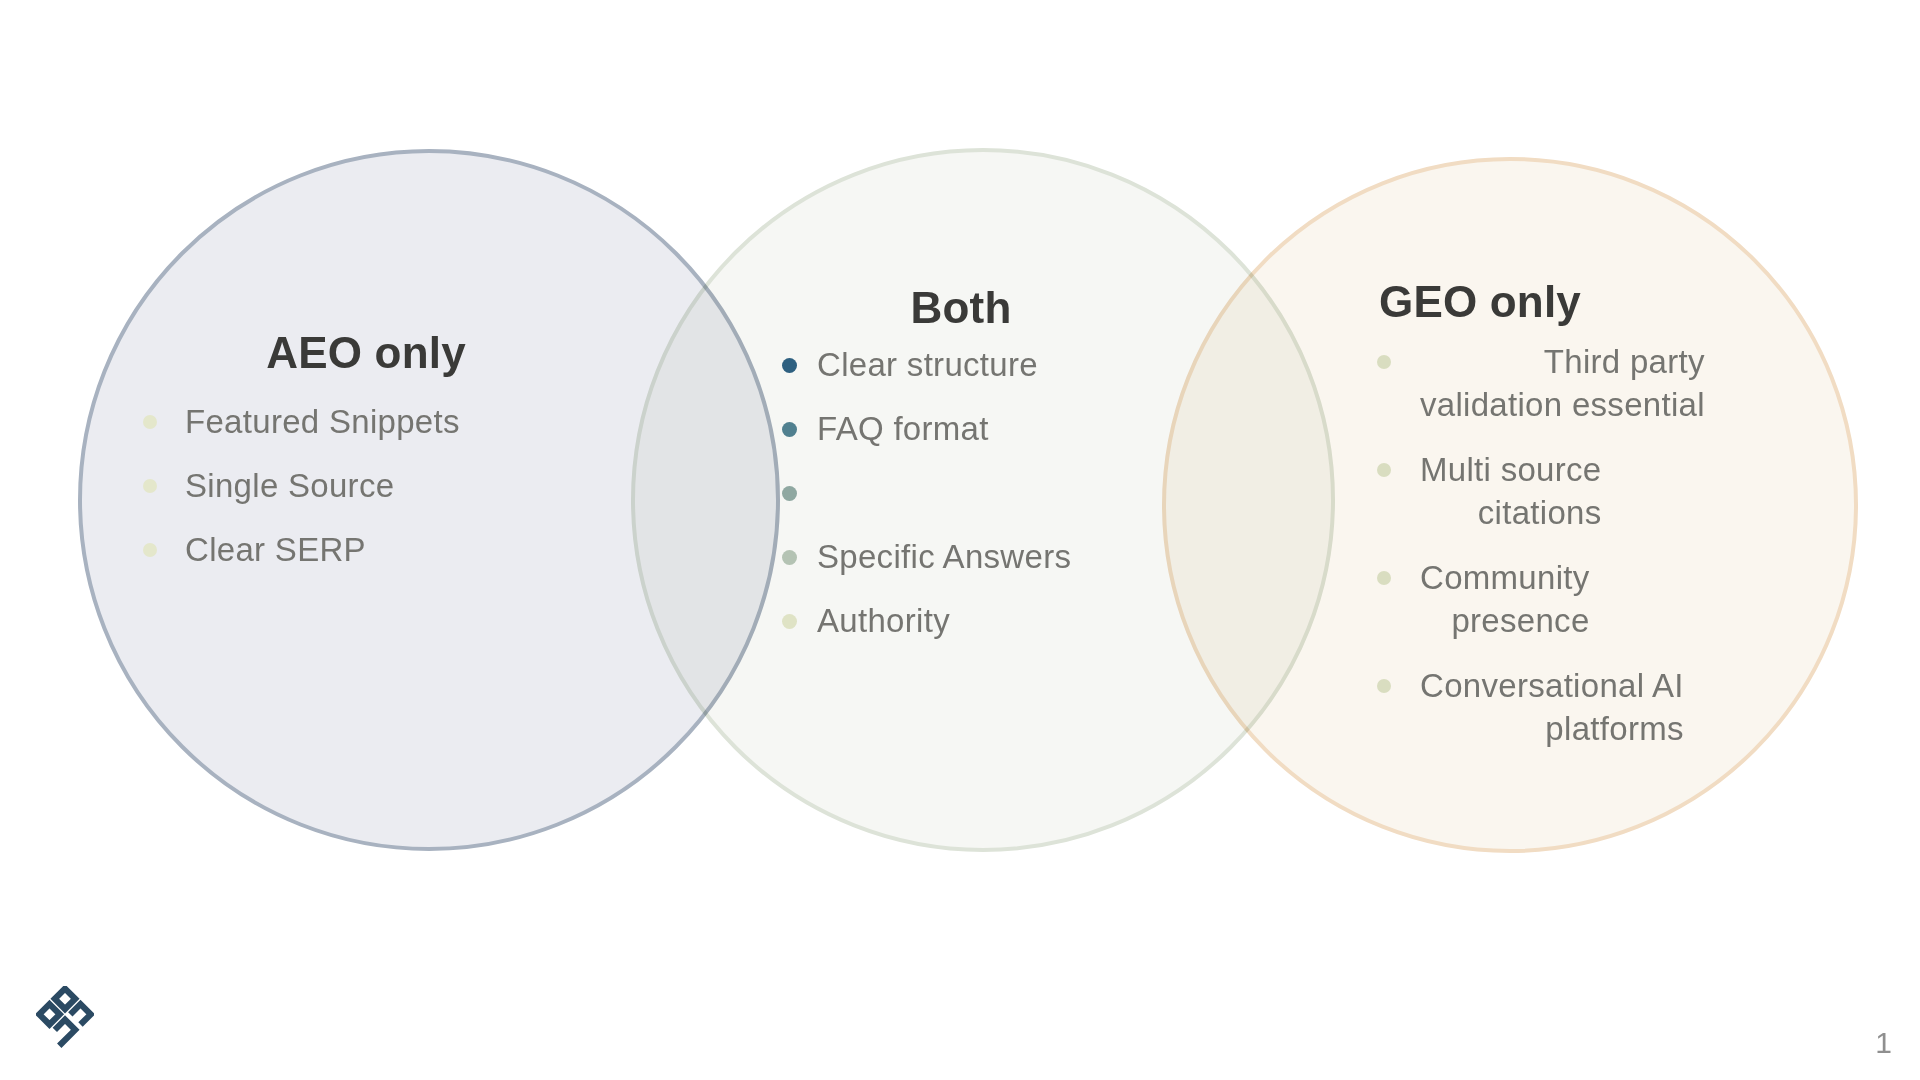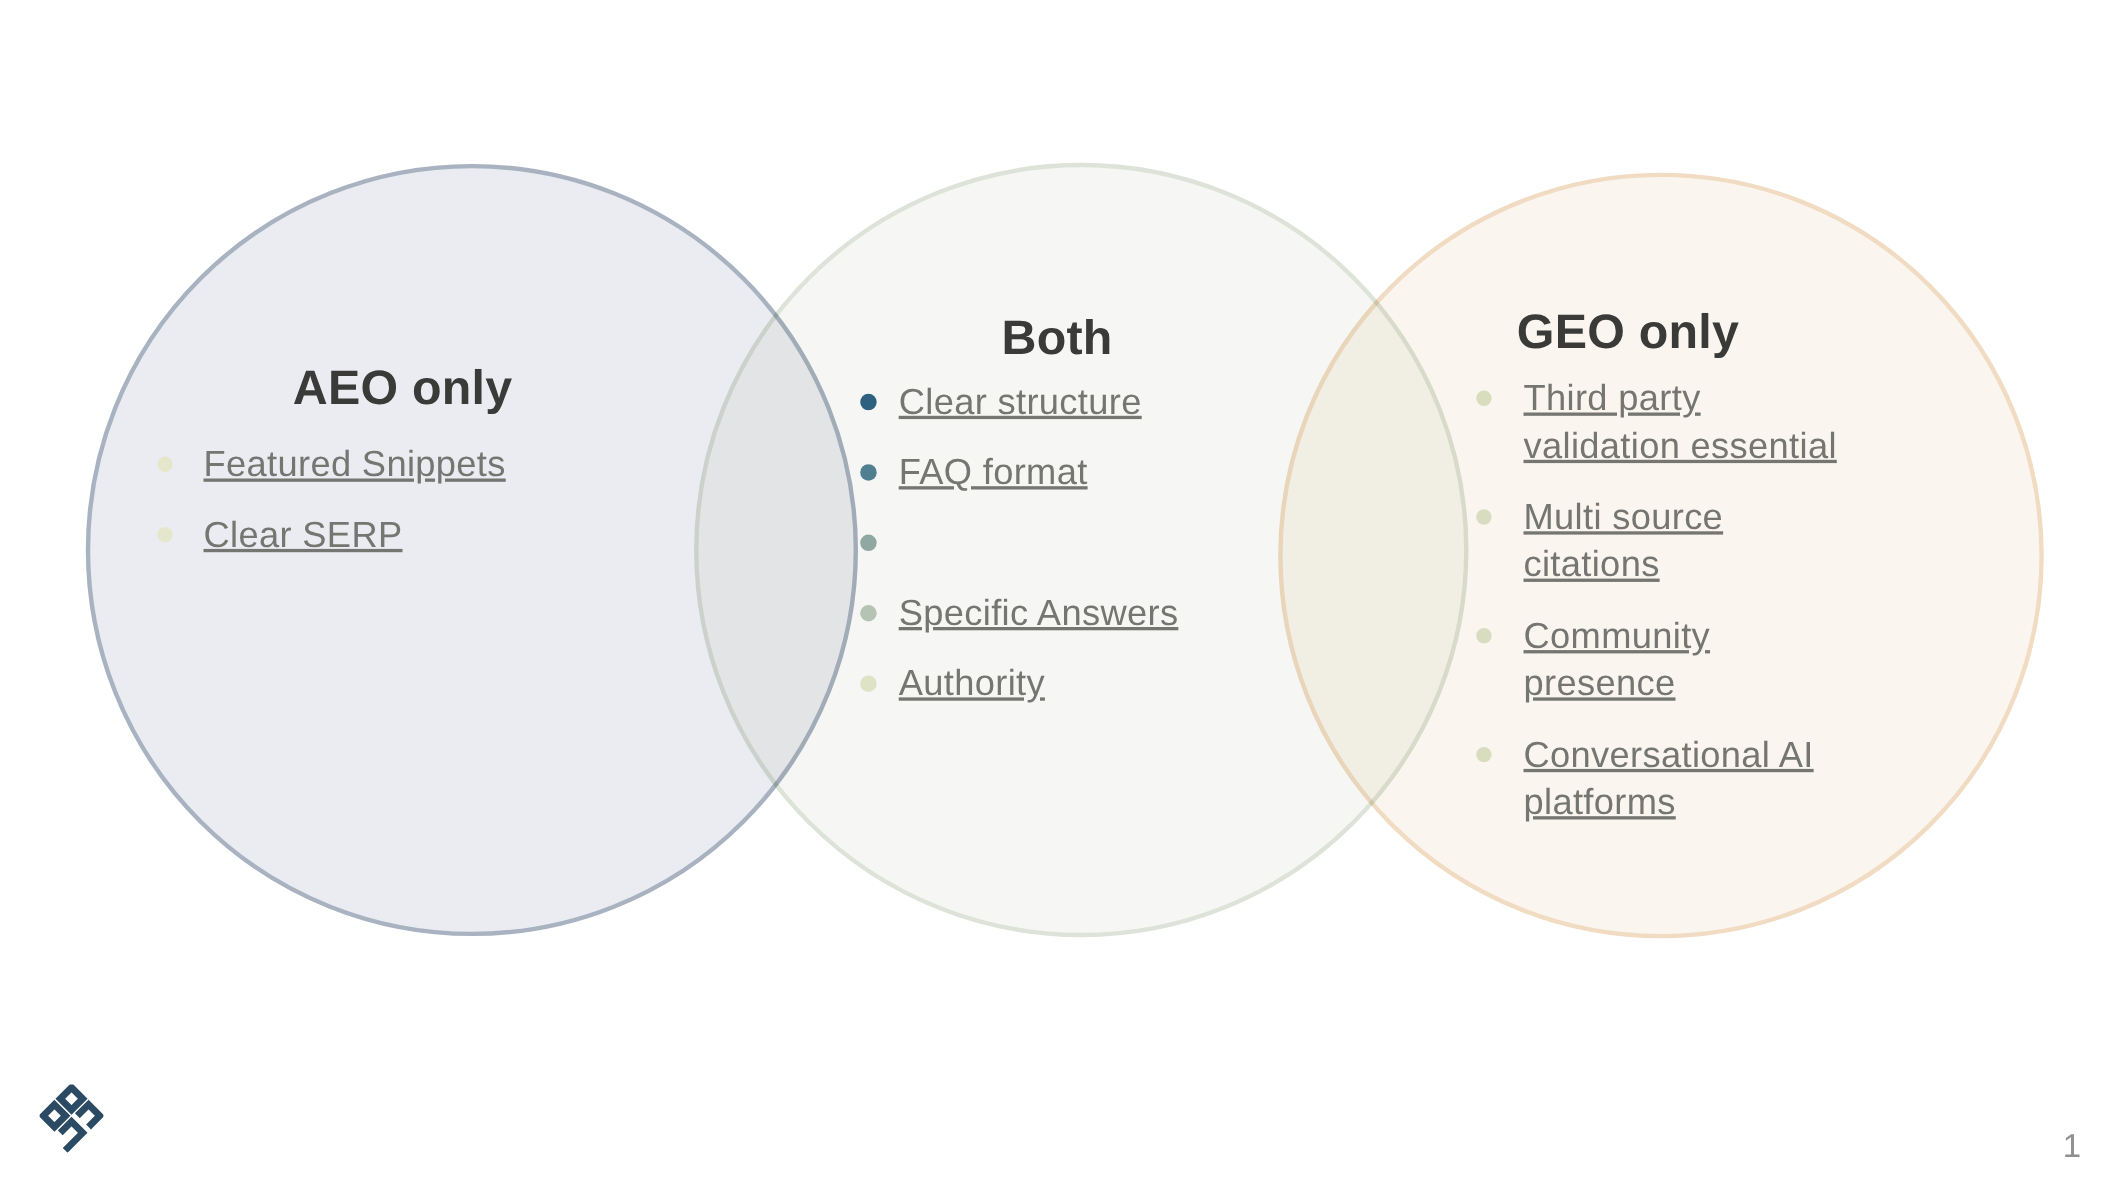--- a/index.html
+++ b/index.html
@@ -24,32 +24,31 @@
   .vtitle-left {left:156px; top:328px;}
   .vtitle-mid  {left:751px; top:283px;text-align:center;}
   .vtitle-right{left:1270px;top:277px;}
 
   ul.vlist{list-style:none;margin:0;padding:0;position:absolute;}
   .vlist li{display:flex;align-items:center;}
   .dot{border-radius:50%;flex:0 0 auto;}
   .itxt{
     font-size:33px;color:#757571;letter-spacing:0.3px;line-height:1.1;
     white-space:nowrap;
-    text-decoration:underline;
   }
 
   .vlist-left{left:143px;top:390px;}
   .vlist-left li{height:64px;}
   .vlist-left .dot{width:14px;height:14px;margin-right:28px;}
 
   .vlist-mid{left:782px;top:333px;}
   .vlist-mid li{height:64px;}
   .vlist-mid .dot{width:15px;height:15px;margin-right:20px;}
 
-  .vlist-right{left:1342px;top:340px;}
+  .vlist-right{left:1377px;top:340px;text-align:right;}
   .vlist-right li{align-items:flex-start;margin-bottom:22px;}
   .vlist-right .dot{width:14px;height:14px;margin-right:29px;margin-top:15px;}
   .vlist-right .itxt div{line-height:43px;}
 
   
   .logo{position:absolute;left:36px;top:986px;width:58px;height:62px;}
   .logo svg{display:block;width:100%;height:100%;}
 
   
   .page-num{
@@ -65,20 +64,24 @@
   <div>
     <div class="circle circle-left" style="background-color: rgb(235, 236, 241); border-color: rgb(168, 178, 192);"></div>
     <div class="circle circle-mid" style="background-color: rgb(246, 247, 244); border-color: rgb(221, 227, 216);"></div>
     <div class="circle circle-right" style="background-color: rgb(250, 246, 239); border-color: rgb(241, 220, 195);"></div>
 
     <div class="vtitle vtitle-left">AEO only</div>
     <ul class="vlist vlist-left">
       <li>
         <span class="dot" style="background-color: rgb(228, 231, 203);"></span>
         <span class="itxt">Featured Snippets</span>
+      </li>
+      <li>
+        <span class="dot" style="background-color: rgb(228, 231, 203);"></span>
+        <span class="itxt">Single Source</span>
       </li>
       <li>
         <span class="dot" style="background-color: rgb(228, 231, 203);"></span>
         <span class="itxt">Clear SERP</span>
       </li>
     </ul>
 
     <div class="vtitle vtitle-mid">Both</div>
     <ul class="vlist vlist-mid">
       <li>

